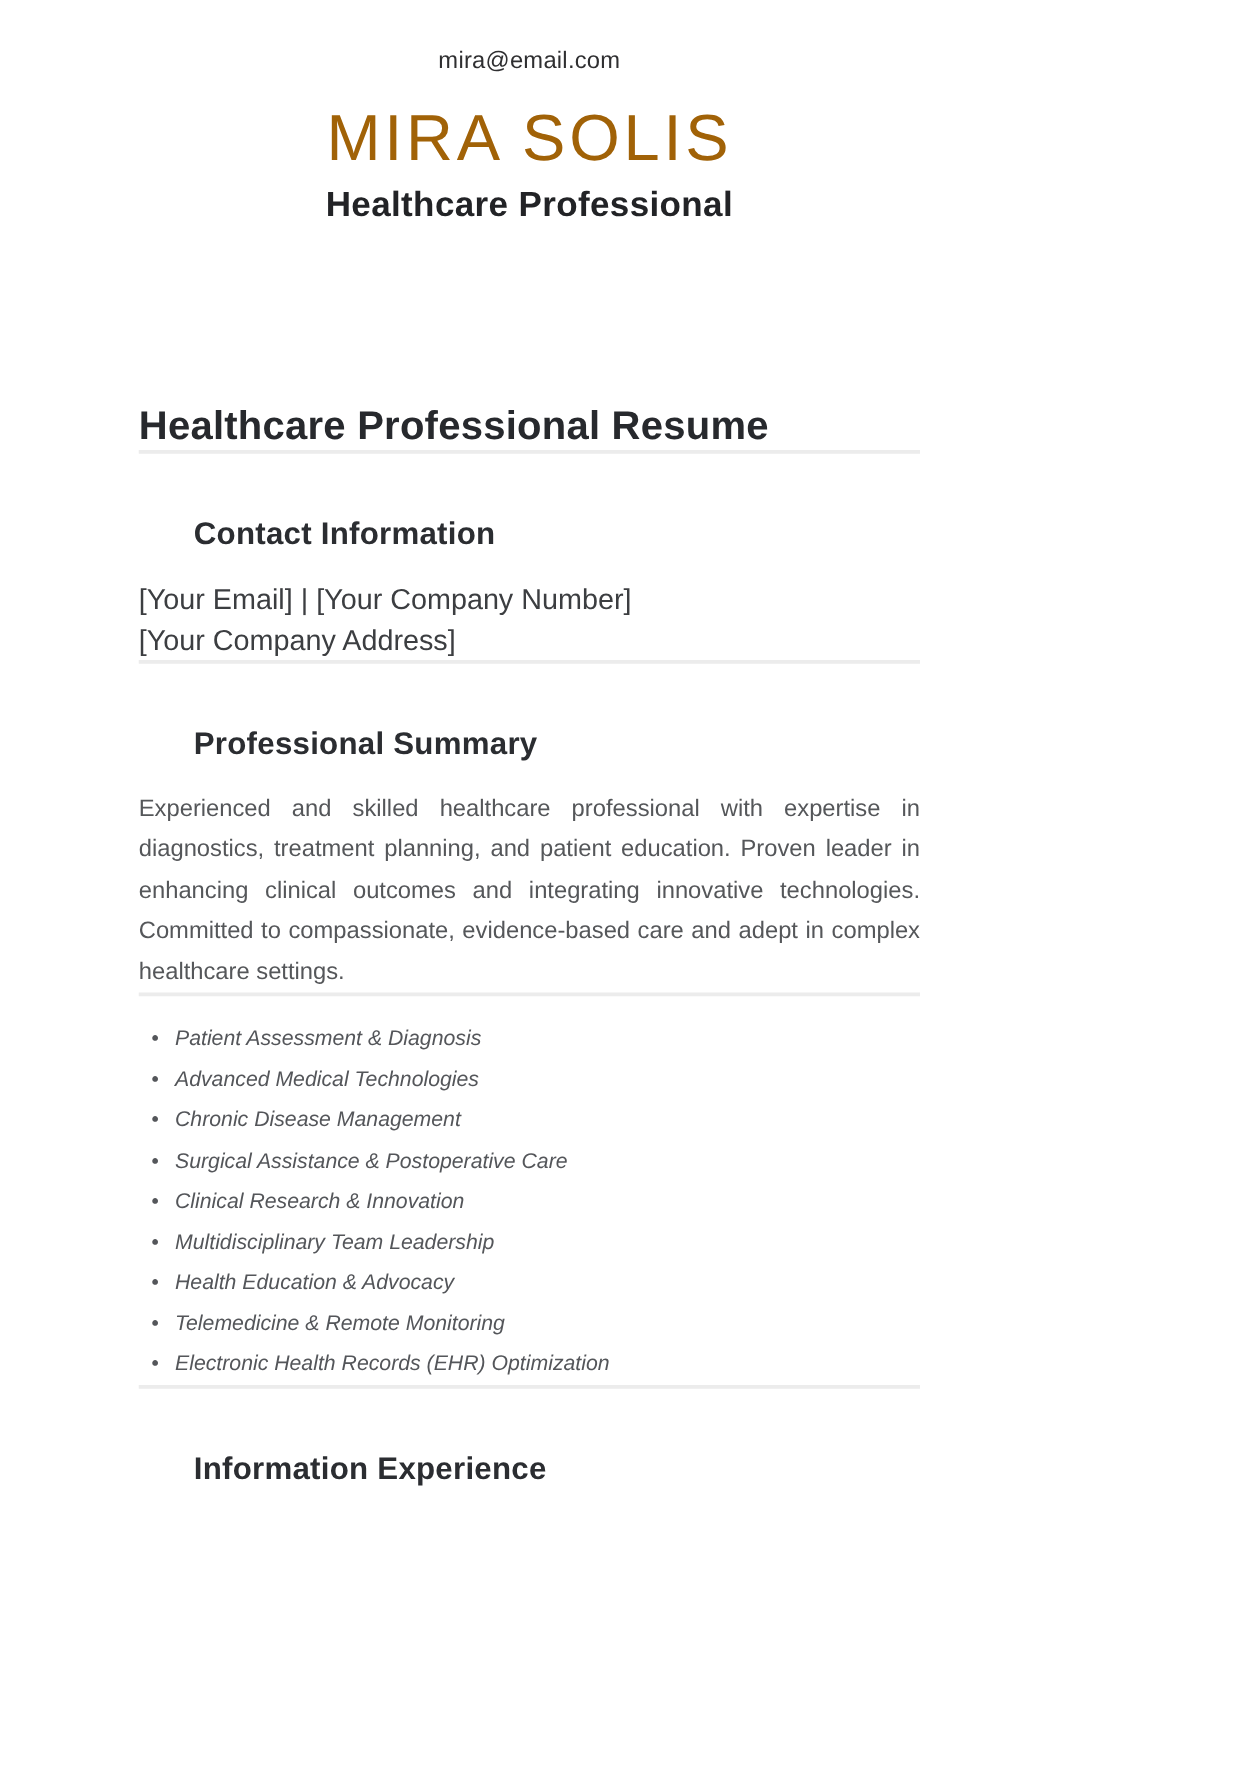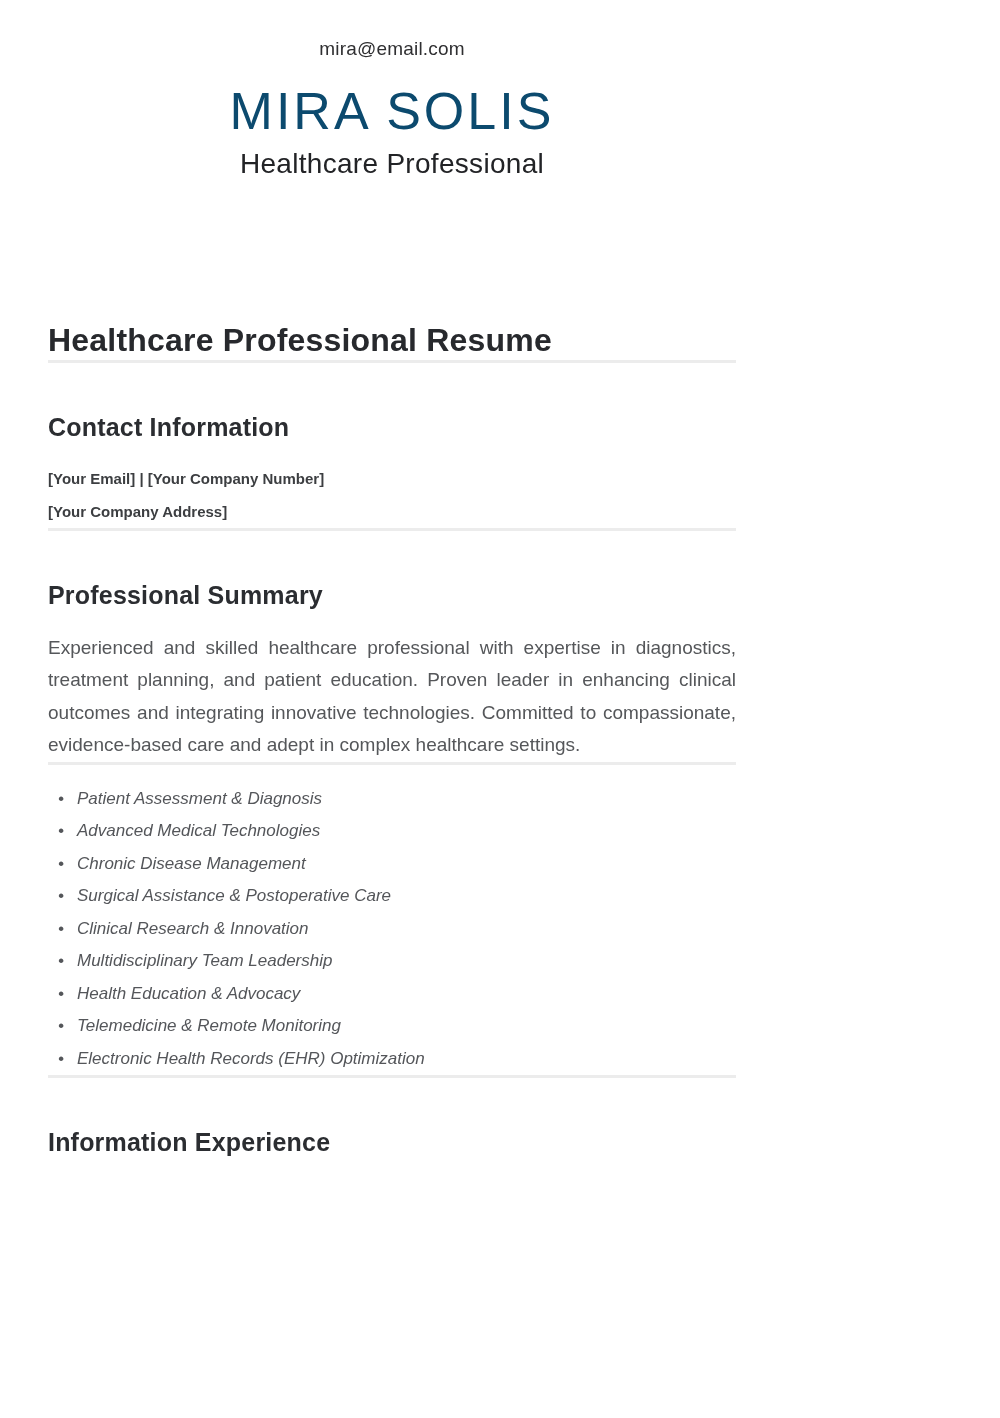--- a/index.html
+++ b/index.html
@@ -8,46 +8,46 @@
   }
   body {
     width: 1000px;
     min-height: 1418px;
     margin: 0 auto;
     font-family: "Liberation Sans", "DejaVu Sans", sans-serif;
     overflow-x: hidden;
   }
   .page {
     width: 816px;
-    padding: 0 80px 30px 48px;
+    padding: 0 80px 30px 111px;
   }
 
   
   .header {
     text-align: center;
     padding-top: 38px;
   }
   .header-email {
     font-size: 19px;
     font-weight: 500;
     color: #2f2f31;
     letter-spacing: 0.2px;
   }
   .header-name {
     margin-top: 22px;
     font-size: 52px;
     font-weight: 500;
-    color: #0c4a6e;
+    color: #a16207;
     letter-spacing: 3px;
     line-height: 1.15;
   }
   .header-subtitle {
     margin-top: 6px;
     font-size: 28px;
-    font-weight: 400;
+    font-weight: 700;
     color: #222326;
     letter-spacing: 0.3px;
   }
 
   
   .doc-title {
     margin-top: 140px;
     font-size: 32px;
     font-weight: 700;
     color: #27292d;
@@ -67,27 +67,28 @@
   .divider-4 { margin-top: 36px; }
 
   
   .section-heading {
     margin-top: 48px;
     font-size: 25px;
     font-weight: 700;
     color: #2b2d31;
     letter-spacing: 0.2px;
     line-height: 1.3;
+    margin-left: 44px;
   }
   .contact-lines {
     margin-top: 20px;
   }
   .contact-line {
-    font-size: 15px;
-    font-weight: 700;
+    font-size: 23px;
+    font-weight: 400;
     color: #3c3e41;
     line-height: 32.5px;
   }
   .summary-paragraph {
     margin-top: 20px;
     font-size: 19px;
     color: #55575a;
     line-height: 32.5px;
     text-align: justify;
   }

